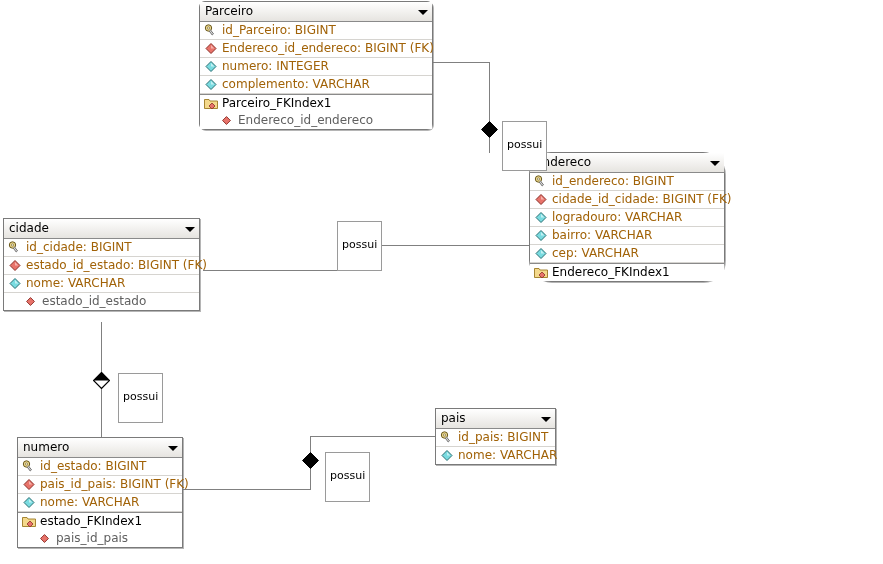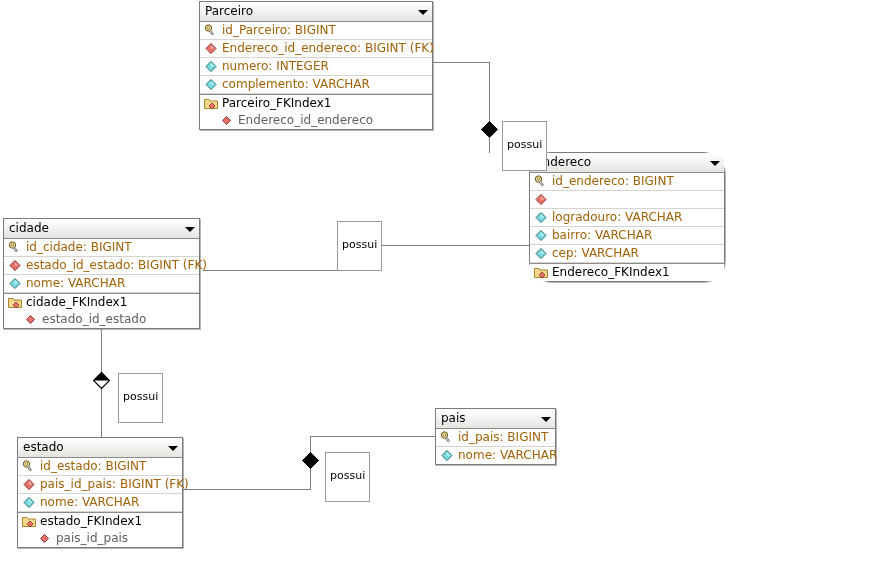--- a/index.html
+++ b/index.html
@@ -170,21 +170,21 @@
   </div>
 
   <div class="rel-label" style="left:502px; top:121px;">possui</div>
 
   <div class="rel-label" style="left:337px; top:221px;">possui</div>
 
   <div class="rel-label" style="left:118px; top:373px;">possui</div>
 
   <div class="rel-label" style="left:325px; top:452px;">possui</div>
 
-  <div class="table-box" style="left:199px; top:1px; width:234px;">
+  <div class="table-box" style="left:199px; top:1px; width:234px;border-radius:6px;">
     <div class="tbl-title">
       <span>Parceiro</span>
       <span class="tbl-caret"></span>
     </div>
     <div class="col-row">
       <span class="ic ic-key">
         <svg width="14" height="13" viewBox="0 0 14 13">
           <circle cx="4.5" cy="4" r="3.2" fill="#e8d48a" stroke="#6b5a20" stroke-width="1"></circle>
           <circle cx="4.5" cy="4" r="1.1" fill="#ffffff" stroke="#6b5a20" stroke-width="0.6"></circle>
           <path d="M6.2 5.6 L9.5 9.8 L8.2 11 L5.2 7" fill="#d9d9d9" stroke="#555555" stroke-width="0.8"></path>
@@ -253,20 +253,21 @@
       </span>
       <span>id_endereco: BIGINT</span>
     </div>
     <div class="col-row">
       <span class="ic ic-diamond">
         <svg width="14" height="13" viewBox="0 0 14 13">
           <polygon points="7,1.5 12,6.5 7,11.5 2,6.5" fill="#e8736a" stroke="#8c2f28" stroke-width="1"></polygon>
           <polygon points="7,3 10.2,6.5 7,6.5" fill="#f5b3ad"></polygon>
         </svg>
       </span>
+      <span>cidade_id_cidade: BIGINT (FK)</span>
     </div>
     <div class="col-row">
       <span class="ic ic-diamond">
         <svg width="14" height="13" viewBox="0 0 14 13">
           <polygon points="7,1.5 12,6.5 7,11.5 2,6.5" fill="#79dbe0" stroke="#2a6f73" stroke-width="1"></polygon>
           <polygon points="7,3 10.2,6.5 7,6.5" fill="#c4f0f2"></polygon>
         </svg>
       </span>
       <span>logradouro: VARCHAR</span>
     </div>
@@ -325,42 +326,33 @@
     </div>
     <div class="col-row">
       <span class="ic ic-diamond">
         <svg width="14" height="13" viewBox="0 0 14 13">
           <polygon points="7,1.5 12,6.5 7,11.5 2,6.5" fill="#79dbe0" stroke="#2a6f73" stroke-width="1"></polygon>
           <polygon points="7,3 10.2,6.5 7,6.5" fill="#c4f0f2"></polygon>
         </svg>
       </span>
       <span>nome: VARCHAR</span>
     </div>
-    <div class="idx-row idx-sep">
-      <span class="ic ic-folder">
-        <svg width="14" height="13" viewBox="0 0 14 13">
-          <path d="M0.5 2.5 L5 2.5 L6 4 L13.5 4 L13.5 11.5 L0.5 11.5 Z" fill="#f4d98c" stroke="#9c7a22" stroke-width="0.9"></path>
-          <polygon points="8,6 11,9 8,12 5,9" fill="#e8736a" stroke="#8c2f28" stroke-width="0.8"></polygon>
-        </svg>
-      </span>
-      <span>cidade_FKIndex1</span>
-    </div>
     <div class="idx-col-row">
       <span class="ic ic-diamond">
         <svg width="11" height="11" viewBox="0 0 14 13">
           <polygon points="7,1.5 12,6.5 7,11.5 2,6.5" fill="#e8736a" stroke="#8c2f28" stroke-width="1.2"></polygon>
         </svg>
       </span>
       <span>estado_id_estado</span>
     </div>
   </div>
 
   <div class="table-box" style="left:17px; top:437px; width:166px;">
     <div class="tbl-title">
-      <span>estado</span>
+      <span>numero</span>
       <span class="tbl-caret"></span>
     </div>
     <div class="col-row">
       <span class="ic ic-key">
         <svg width="14" height="13" viewBox="0 0 14 13">
           <circle cx="4.5" cy="4" r="3.2" fill="#e8d48a" stroke="#6b5a20" stroke-width="1"></circle>
           <circle cx="4.5" cy="4" r="1.1" fill="#ffffff" stroke="#6b5a20" stroke-width="0.6"></circle>
           <path d="M6.2 5.6 L9.5 9.8 L8.2 11 L5.2 7" fill="#d9d9d9" stroke="#555555" stroke-width="0.8"></path>
         </svg>
       </span>

